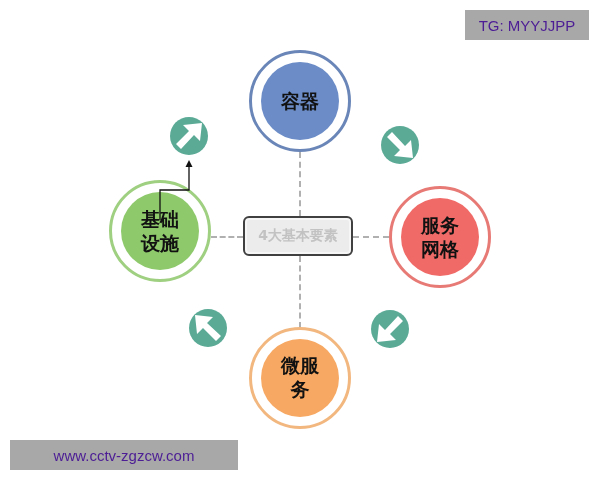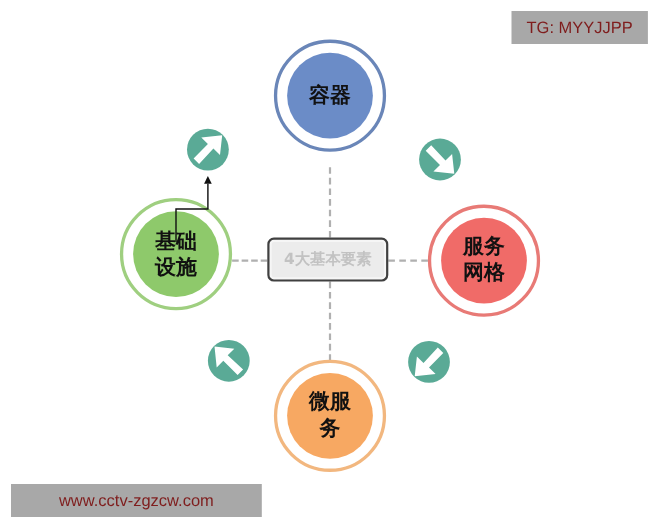--- a/index.html
+++ b/index.html
@@ -2,21 +2,21 @@
 <html><head>
 <meta charset="utf-8">
 <style>
   html, body { margin: 0; padding: 0; }
   body { width: 600px; height: 480px; background: #ffffff; position: relative; overflow: hidden;
          font-family: "DejaVu Sans", sans-serif; }
   .abs { position: absolute; }
   .node { position: absolute; border-radius: 50%; box-sizing: border-box; background: #fff; }
   .node .inner { position: absolute; border-radius: 50%; display: flex; align-items: center; justify-content: center;
                  text-align: center; font-weight: bold; color: #111; font-size: 19px; line-height: 24px; }
-  .wm { position: absolute; background: #a8a8a8; color: #7f1d1d; font-family: "Liberation Sans", sans-serif;
+  .wm { position: absolute; background: #a8a8a8; color: #4c1d95; font-family: "Liberation Sans", sans-serif;
         display: flex; align-items: center; justify-content: center; }
   .dash-h { position: absolute; height: 0; border-top: 2px dashed #b0b0b0; }
   .dash-v { position: absolute; width: 0; border-left: 2px dashed #b0b0b0; }
   .center-box { position: absolute; left: 243px; top: 216px; width: 110px; height: 40px; box-sizing: border-box;
                 border: 2px solid #404040; border-radius: 6px; background: #ececec;
                 box-shadow: inset 0 0 0 2px #f6f6f6;
                 display: flex; align-items: center; justify-content: center;
                 color: #c2c2c2; font-weight: bold; font-size: 14px; }
   .arrow { position: absolute; width: 42px; height: 42px; }
 </style>
@@ -32,28 +32,28 @@
 
 <div class="dash-v" style="left:299px; top:152px; height:64px;"></div>
 <div class="dash-v" style="left:299px; top:256px; height:72px;"></div>
 <div class="dash-h" style="left:211px; top:236px; width:32px;"></div>
 <div class="dash-h" style="left:353px; top:236px; width:36px;"></div>
 
 <div class="center-box">
   <span>4大基本要素</span>
 </div>
 
-<div class="node" style="left:249px; top:36px; width:102px; height:102px; border:3px solid #6a86b8;">
+<div class="node" style="left:249px; top:50px; width:102px; height:102px; border:3px solid #6a86b8;">
   <div class="inner" style="left:9px; top:9px; width:78px; height:78px; background:#6b8cc7;">
     <span>容器</span>
   </div>
 </div>
 
 <div class="node" style="left:389px; top:186px; width:102px; height:102px; border:3px solid #e87a76;">
-  <div class="inner" style="left:9px; top:9px; width:78px; height:78px; background:#f06b68; flex-direction:column;font-family:Liberation Serif, serif;">
+  <div class="inner" style="left:9px; top:9px; width:78px; height:78px; background:#f06b68; flex-direction:column;">
     <span>服务</span>
     <span>网格</span>
   </div>
 </div>
 
 <div class="node" style="left:249px; top:327px; width:102px; height:102px; border:3px solid #f2b77f;">
   <div class="inner" style="left:9px; top:9px; width:78px; height:78px; background:#f7a862; flex-direction:column;font-family:Liberation Serif, serif;">
     <span>微服</span>
     <span>务</span>
   </div>

